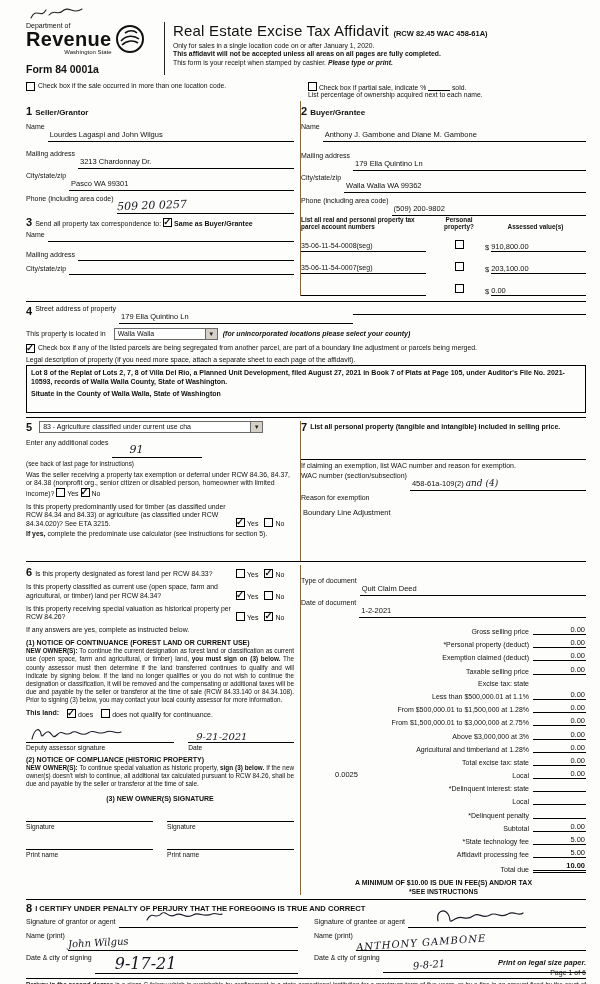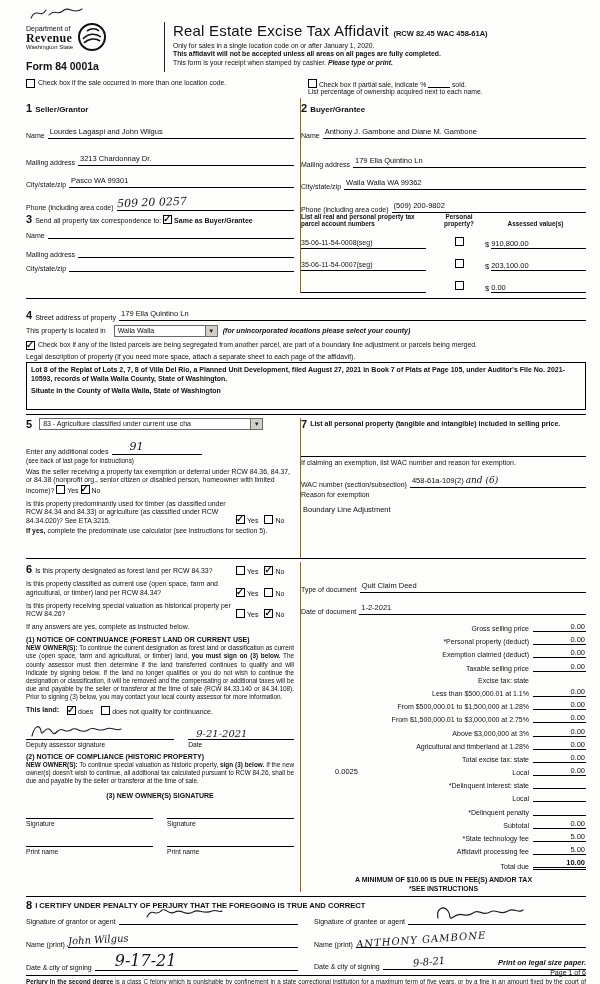--- a/index.html
+++ b/index.html
@@ -10,29 +10,29 @@
     padding:4px 14px 4px 26px;overflow:hidden;
   }
   .b{font-weight:bold}
   .bi{font-weight:bold;font-style:italic}
   
   .hdr{display:flex;margin-top:18px}
   .hdr-left{width:138px;flex:0 0 138px}
   .logo-row{display:flex;align-items:center;gap:4px}
   .wordmark{line-height:1}
   .wm1{font-size:7px}
-  .wm2{font-family:Liberation Serif, serif;font-weight:bold;font-size:12px;letter-spacing:.3px}
+  .wm2{font-family:Liberation Sans, sans-serif;font-weight:bold;font-size:20px;letter-spacing:.3px}
   .wm3{font-size:6px;text-align:right}
   .formnum{font-weight:bold;font-size:10.5px;margin-top:8px}
   .hdr-right{flex:1;border-left:1.5px solid #222;padding-left:8px}
   .title{font-size:15px;font-weight:normal;letter-spacing:.2px}
   .title-rcw{font-size:7.5px;font-weight:bold}
   .hnote{font-size:6.8px;margin-top:1.5px}
   
-  .fline{display:flex;align-items:flex-end;margin-top:3.5px}
+  .fline{display:flex;align-items:flex-start;margin-top:3.5px}
   .lbl{font-size:7px;white-space:nowrap;padding-right:3px}
   .line{flex:1;border-bottom:1px solid #000;min-height:9.5px;position:relative}
   .tv{font-size:7.5px;padding:0 2px;display:inline-block}
   .hand{font-family:"DejaVu Serif",serif;font-style:italic;display:inline-block;color:#15151f}
   .cb{width:7px;height:7px;border:1px solid #000;display:inline-block;vertical-align:-1px;position:relative;background:#fff;flex:0 0 auto}
   .cb.checked::after{content:"\2713";position:absolute;left:-1px;top:-3px;font-size:9.5px;font-weight:bold}
   .secnum{font-weight:bold;font-size:11px;padding-right:3px}
   .sectitle{font-weight:bold;font-size:8px}
   
   .topchecks{display:flex;margin-top:7px;font-size:6.8px}
@@ -312,21 +312,21 @@
     </div>
     <div class="cr">
       <div style="display:flex;align-items:flex-start">
         <span class="secnum">7</span>
         <span class="b" style="font-size:7px;line-height:1.3;padding-top:1px">List all personal property (tangible and intangible) included in selling price.</span>
       </div>
       <div style="height:26px"></div>
       <div style="border-top:1px solid #000;padding-top:2px;font-size:7px">If claiming an exemption, list WAC number and reason for exemption.</div>
       <div class="fline">
         <span class="lbl">WAC number (section/subsection)</span>
-        <span class="line"><span class="tv">458-61a-109(2)</span><span class="hand" style="font-size:9px">and (6)</span></span>
+        <span class="line"><span class="tv">458-61a-109(2)</span><span class="hand" style="font-size:9px">and (4)</span></span>
       </div>
       <div style="font-size:7px;margin-top:3px">Reason for exemption</div>
       <div class="tv" style="margin-top:2px">Boundary Line Adjustment</div>
     </div>
   </div>
 
   <div class="cols sec6tax">
     <div class="cl">
       <div class="ynrow" style="margin-top:1px">
         <div class="ynq"><span class="secnum">6</span><span>Is this property designated as forest land per RCW 84.33?</span></div>

